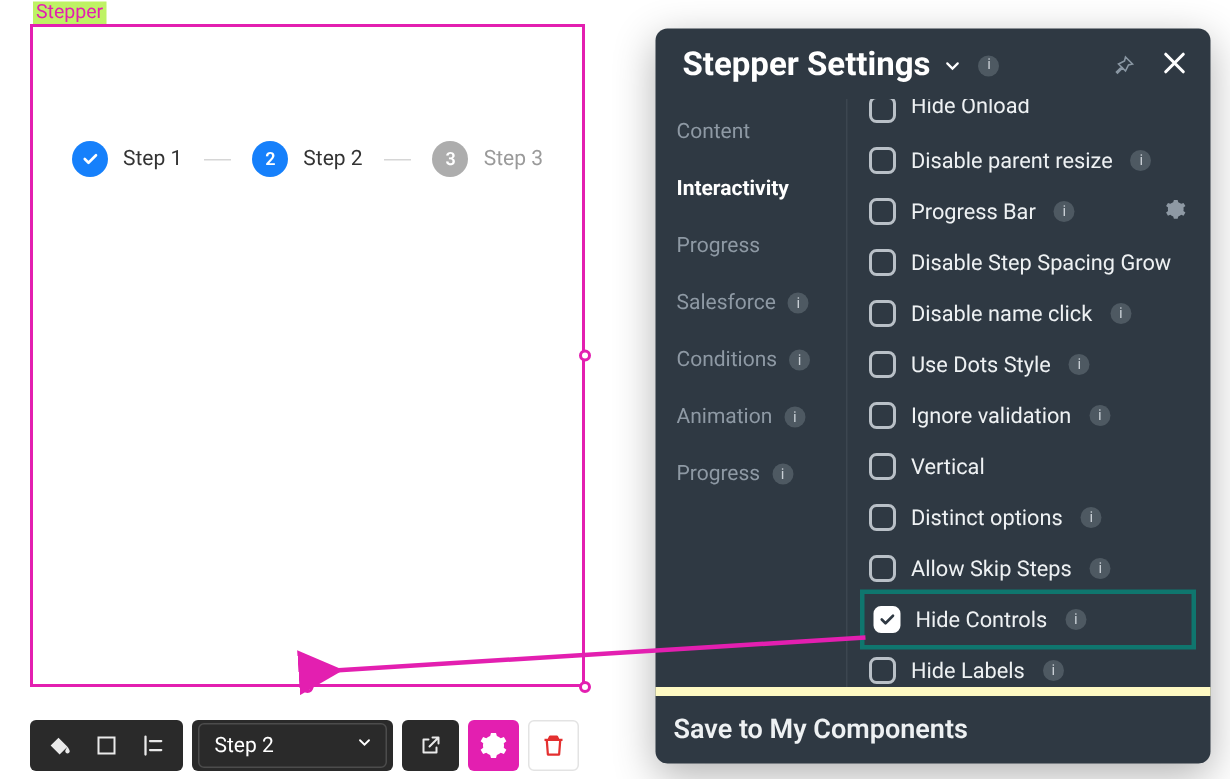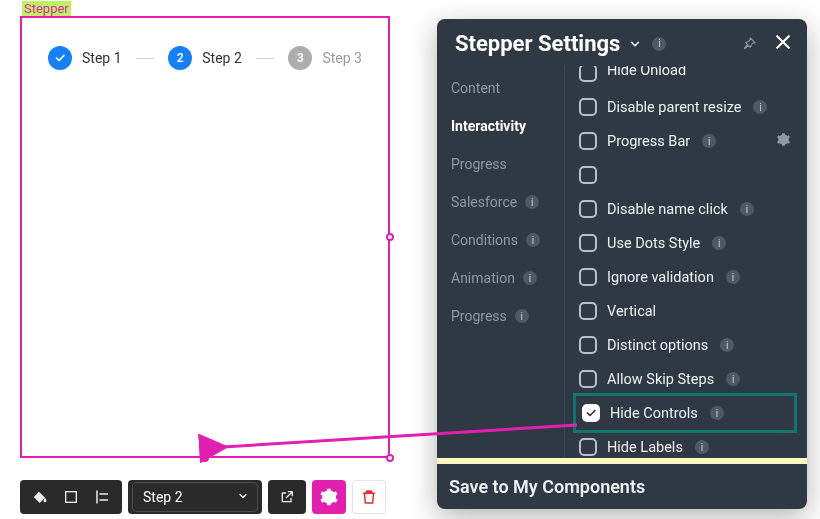--- a/index.html
+++ b/index.html
@@ -31,20 +31,21 @@
     font-size: 13px;
     color: #e31fb0;
     background: #bef264;
     padding: 0 2px;
   }
   .steps-row {
     display: flex;
     align-items: center;
     padding: 28px 26px;
     gap: 0;
+    margin-top: 48px;
   }
   .step-bubble {
     width: 24px; height: 24px; border-radius: 50%;
     display: flex; align-items: center; justify-content: center;
     font-size: 12px; color: #fff; flex-shrink: 0;
     font-weight: 600;
   }
   .step-bubble.done { background: #1680fb; }
   .step-bubble.active { background: #1680fb; }
   .step-bubble.pending { background: #adadad; }
@@ -348,20 +349,21 @@
         <div class="opt-row">
           <div class="chk"></div>
           <span class="opt-label">Progress Bar</span>
           <span class="info">i</span>
           <span class="row-gear"><svg width="15" height="15" viewBox="0 0 24 24">
               <path d="M12 8a4 4 0 100 8 4 4 0 000-8zm8.4 4c0-.6-.1-1.2-.2-1.8l2.1-1.6-2-3.4-2.5 1a8 8 0 00-3.1-1.8L14 2h-4l-.7 2.4a8 8 0 00-3.1 1.8l-2.5-1-2 3.4 2.1 1.6A8 8 0 003.6 12c0 .6.1 1.2.2 1.8l-2.1 1.6 2 3.4 2.5-1a8 8 0 003.1 1.8L10 22h4l.7-2.4a8 8 0 003.1-1.8l2.5 1 2-3.4-2.1-1.6c.1-.6.2-1.2.2-1.8z" fill="currentColor"></path>
             </svg></span>
         </div>
         <div class="opt-row">
           <div class="chk"></div>
+          <span class="opt-label">Disable Step Spacing Grow</span>
         </div>
         <div class="opt-row">
           <div class="chk"></div>
           <span class="opt-label">Disable name click</span>
           <span class="info">i</span>
         </div>
         <div class="opt-row">
           <div class="chk"></div>
           <span class="opt-label">Use Dots Style</span>
           <span class="info">i</span>

